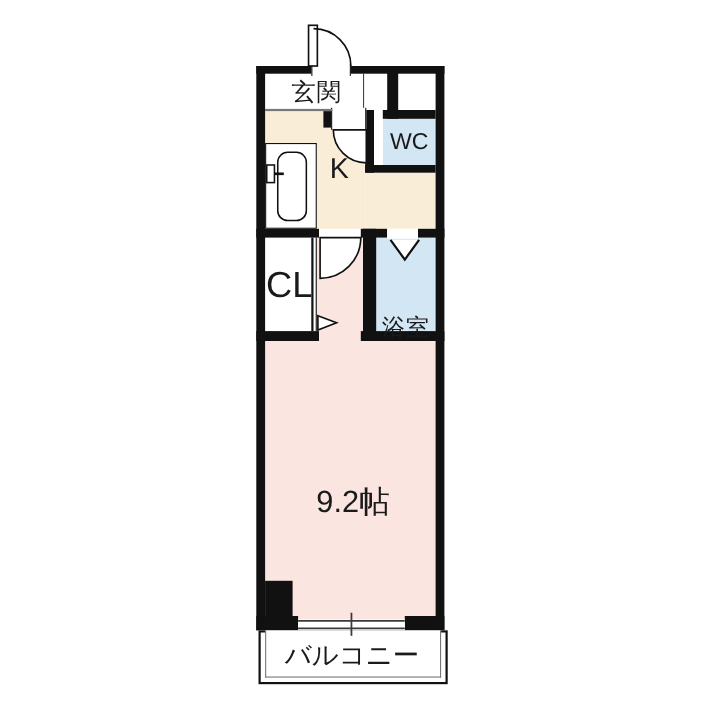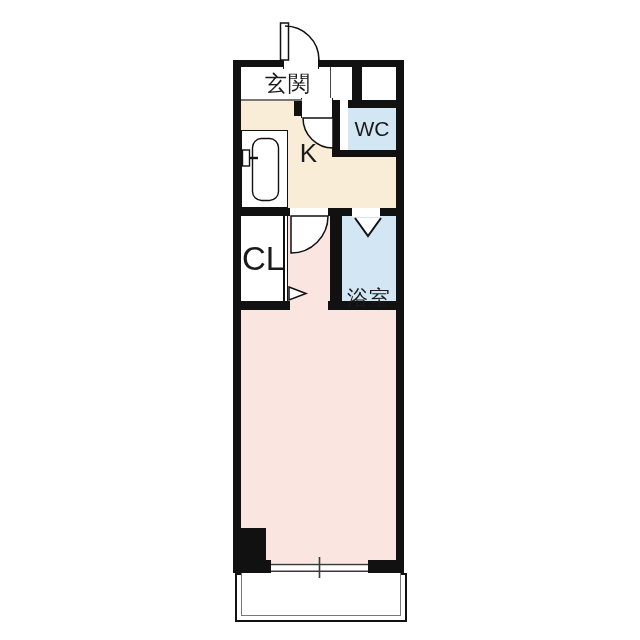--- a/index.html
+++ b/index.html
@@ -137,13 +137,15 @@
       <line x1="247" y1="158" x2="258" y2="158" stroke="#111" stroke-width="2.4"></line>
       <rect x="242.5" y="150" width="7" height="16" fill="#fff" stroke="#111" stroke-width="1.4"></rect>
     </g>
   </svg>
 
   <div class="label" id="genkan-label">玄関</div>
   <div class="label" id="wc-label">WC</div>
   <div class="label" id="k-label">K</div>
   <div class="label" id="cl-label">CL</div>
   <div class="label" id="bath-label">浴室</div>
+  <div class="label" id="main-size-label">9.2帖</div>
+  <div class="label" id="balcony-label">バルコニー</div>
 </div>
 
 </body></html>

